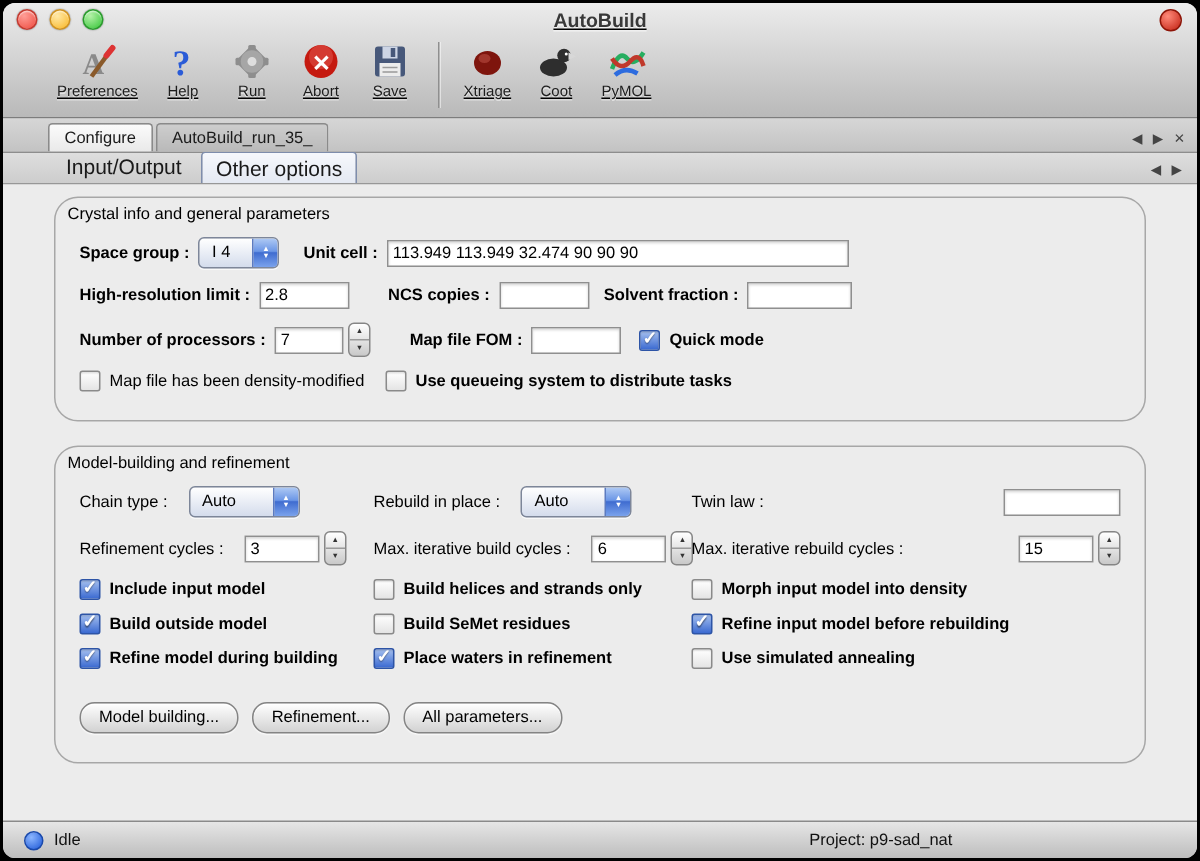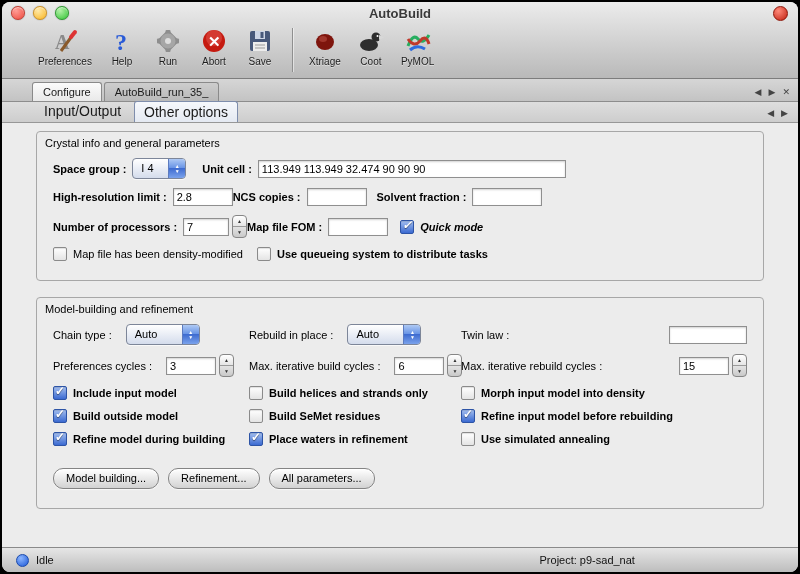--- a/index.html
+++ b/index.html
@@ -1,20 +1,20 @@
 <!DOCTYPE html>
 <html><head>
 <meta charset="utf-8">
 <style>
   html,body{margin:0;padding:0;width:800px;height:574px;background:#000;overflow:hidden;
     font-family:"Liberation Sans",sans-serif;-webkit-font-smoothing:antialiased;}
   .window{position:absolute;top:2px;left:2px;right:2px;bottom:2px;border-radius:8px;overflow:hidden;
     display:flex;flex-direction:column;background:#ececec;box-shadow:0 0 0 1px rgba(0,0,0,.55);}
   
-  .chrome{background:linear-gradient(#ececec,#b9b9b9);border-bottom:1px solid #7d7d7d;}
+  .chrome{background:linear-gradient(#ececec,#b9b9b9);border-bottom:1px solid #7d7d7d;text-decoration:underline;}
   .titlebar{height:22px;position:relative;display:flex;align-items:center;}
   .traffic{position:absolute;left:9px;top:5px;display:flex;gap:8px;}
   .light{width:12px;height:12px;border-radius:50%;box-shadow:inset 0 1px 1px rgba(255,255,255,.6),0 0 1px rgba(0,0,0,.6);}
   .light.red{background:radial-gradient(circle at 35% 30%,#ff9d96,#ee4a3e);border:1px solid #c33a30;margin-top:-1px;}
   .light.yellow{background:radial-gradient(circle at 35% 30%,#ffe9a8,#f9b521);border:1px solid #cf9221;margin-top:-1px;}
   .light.green{background:radial-gradient(circle at 35% 30%,#b4f1a8,#32c434);border:1px solid #2a9a2d;margin-top:-1px;}
   .title{flex:1;text-align:center;font-size:13px;font-weight:bold;color:#393939;text-shadow:0 1px 0 rgba(255,255,255,.65);}
   .titlebar-badge{position:absolute;right:10px;top:4px;width:13px;height:13px;border-radius:50%;
     background:radial-gradient(circle at 35% 30%,#ff8a7a,#c01f10);border:1px solid #8e1508;}
   .toolbar{height:52px;display:flex;align-items:flex-start;padding:2px 8px 0 36px;gap:14px;}
@@ -28,21 +28,21 @@
   .tab{font-size:11px;color:#1a1a1a;padding:3px 10px 3px;border:1px solid #8a8a8a;border-bottom:none;
     border-radius:3px 3px 0 0;background:linear-gradient(#cdcdcd,#b9b9b9);margin-right:2px;white-space:nowrap;}
   .tab.active{background:linear-gradient(#fbfbfb,#e9e9e9);}
   .tabctl{margin-left:auto;display:flex;align-items:center;gap:7px;font-size:9px;color:#444;padding-bottom:4px;}
   .subtabbar{height:20px;background:linear-gradient(#dedede,#cdcdcd);border-bottom:1px solid #979797;
     display:flex;align-items:flex-end;padding:0 10px 0 32px;}
   .subtab{font-size:14px;color:#1a1a1a;padding:2px 9px 2px;border:1px solid transparent;margin-right:3px;white-space:nowrap;}
   .subtab.active{border:1px solid #7e8dac;border-bottom:none;border-radius:3px 3px 0 0;background:linear-gradient(#f6f8fc,#e4e9f2);}
   
   .content{flex:1;background:#ececec;padding-top:5px;overflow:hidden;}
-  .groupbox{margin:3px 34px 16px;border:1px solid #a7a7a7;border-radius:4px;padding:5px 16px 10px;}
+  .groupbox{margin:3px 34px 16px;border:1px solid #a7a7a7;border-radius:16px;padding:5px 16px 10px;}
   .gb-title{font-size:11px;color:#000;margin:0 0 6px -8px;}
   .frow{display:flex;align-items:center;margin:9px 0;font-size:11px;}
   .lbl{font-size:11px;color:#000;margin-right:6px;white-space:nowrap;}
   .lbl.b{font-weight:bold;}
   input.txt{height:14px;border:1px solid #8f8f8f;background:#fff;font:11px "Liberation Sans",sans-serif;
     padding:1px 3px;box-shadow:inset 0 1px 2px rgba(0,0,0,.18);}
   
   .popup{display:inline-flex;align-items:stretch;height:19px;border:1px solid #7d8699;border-radius:4px;
     background:linear-gradient(#ffffff,#d4dcec);overflow:hidden;box-shadow:0 1px 0 rgba(255,255,255,.7);cursor:default;}
   .popup .pval{flex:1;padding:3px 6px 0 8px;font-size:11px;color:#000;white-space:nowrap;}
@@ -70,21 +70,21 @@
   .mgrid{display:grid;grid-template-columns:196px 212px 1fr;align-items:center;margin:9px 0;font-size:11px;}
   .cell{display:flex;align-items:center;}
   .ml8{margin-left:8px;} .mla{margin-left:auto;}
   
   .statusbar{height:24px;background:linear-gradient(#e6e6e6,#bdbdbd);border-top:1px solid #8a8a8a;
     display:flex;align-items:center;padding:0 14px;font-size:11px;color:#111;position:relative;}
   .status-dot{width:11px;height:11px;border-radius:50%;margin-right:7px;
     background:radial-gradient(circle at 35% 30%,#8cb6ff,#1c57d6);border:1px solid #1a49ab;}
   .project{position:absolute;left:62%;margin-left:44px;}
   .w300{width:300px;} .w52{width:52px;} .w62{width:62px;} .w38{width:38px;} .w42{width:42px;} .w70{width:70px;}
-  .ml26{} .ml10{margin-left:10px;} .ml12{margin-left:12px;font-style:italic;} .ml14{margin-left:14px;}
+  .ml26{margin-left:26px;} .ml10{margin-left:10px;} .ml12{margin-left:12px;} .ml14{margin-left:14px;}
 </style>
 </head>
 <body>
 
 <div class="window">
 
   <div class="chrome">
     <div class="titlebar">
       <div class="traffic">
         <span class="light red"></span>
@@ -285,21 +285,21 @@
           </span>
         </div>
         <div class="cell">
           <span class="lbl">Twin law :</span>
           <input class="txt w70 mla" value="" style="">
         </div>
       </div>
 
       <div class="mgrid">
         <div class="cell">
-          <span class="lbl">Preferences cycles :</span>
+          <span class="lbl">Refinement cycles :</span>
           <span class="spin ml8">
             <input class="txt w42" value="3" style="">
             <span class="stepper">
               <span>▲</span>
               <span>▼</span>
             </span>
           </span>
         </div>
         <div class="cell">
           <span class="lbl">Max. iterative build cycles :</span>

